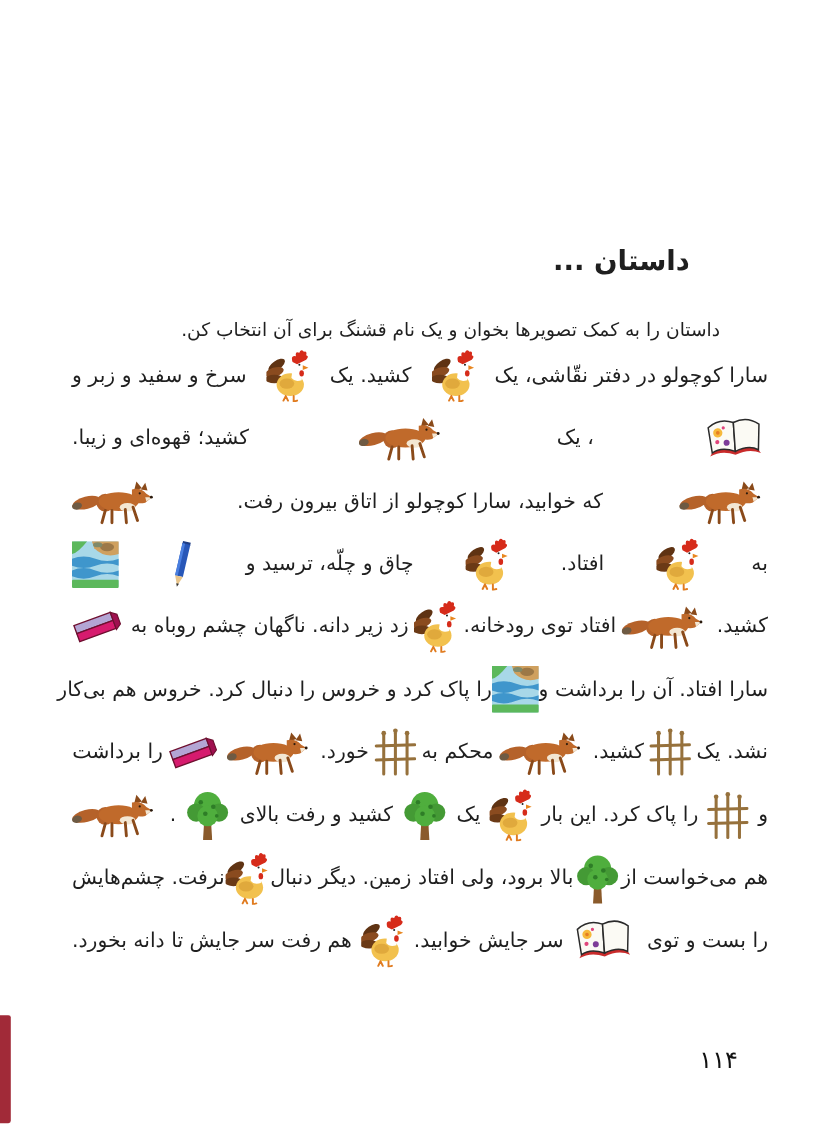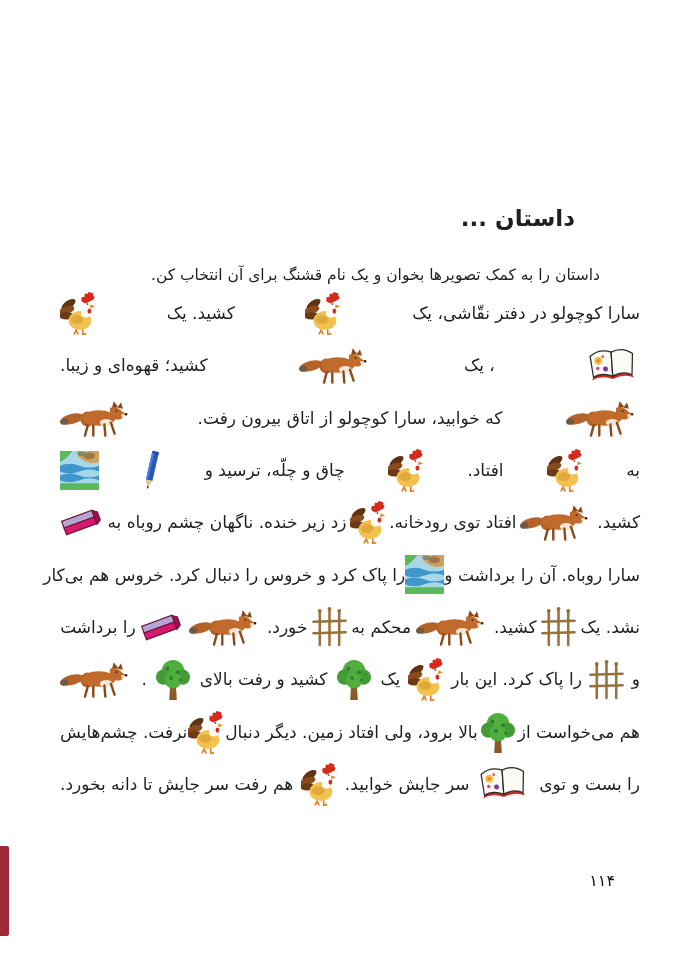--- a/index.html
+++ b/index.html
@@ -29,21 +29,21 @@
   .icon-rooster svg{width:36px;height:44px;}
   .icon-fox svg{width:74px;height:40px;}
   .icon-book svg{width:54px;height:39px;}
   .icon-pencil svg{width:19px;height:42px;}
   .icon-river svg{width:39px;height:39px;}
   .icon-eraser svg{width:44px;height:36px;}
   .icon-fence svg{width:35px;height:43px;}
   .icon-tree svg{width:38px;height:44px;}
   .page-number{
     position:absolute;top:871px;right:85px;
-    font-size:16px;color:#111;
+    font-size:20px;color:#111;
   }
   .bookmark-bar{
     position:absolute;left:0;top:846px;width:9px;height:90px;
     background:#a12a38;border-radius:0 2px 2px 0;
   }
 </style>
 </head>
 <body>
 
 <div class="page">
@@ -76,20 +76,21 @@
             <ellipse cx="21" cy="31" rx="12" ry="10" fill="#f2c14e"></ellipse>
             <ellipse cx="18" cy="30" rx="6.5" ry="4.5" fill="#e0a93c"></ellipse>
             <path d="M24 11 Q31 8 32 15 L31 27 Q25 29 22 25 Z" fill="#ffffff"></path>
             <path d="M23 11 Q21 5 26 6 Q25 1 29 3 Q30 -1 33 2 Q36 1 35 5 Q38 6 35 9 L27 13 Z" fill="#d62b1a"></path>
             <path d="M32 14 L37 16 L32 18 Z" fill="#e8861f"></path>
             <ellipse cx="31" cy="21" rx="2" ry="2.8" fill="#d62b1a"></ellipse>
             <circle cx="29" cy="13.5" r="0.9" fill="#222"></circle>
             <path d="M17 41 L15 45 M17 41 L19 45 M24 41 L24 46 M24 46 L27 45" stroke="#e07b1f" stroke-width="1.7" fill="none" stroke-linecap="round"></path>
           </svg>
         </span>
+        <span class="seg-text">سرخ و سفید و زبر و</span>
       </div>
       <div class="story-line">
         <span class="seg-icon icon-book">
           <svg viewBox="0 0 56 40" xmlns="http://www.w3.org/2000/svg">
             <g transform="rotate(-4 28 20)">
               <path d="M7 31 Q15 26 27 31 Q39 26 47 31 L49 34 Q39 29 27 34 Q15 29 5 34 Z" fill="#c92b2b"></path>
               <path d="M5 9 Q15 1 27 6 L27 31 Q15 26 7 31 Z" fill="#fbfaf4" stroke="#2a2a2a" stroke-width="1.3"></path>
               <path d="M49 9 Q39 1 27 6 L27 31 Q39 26 47 31 Z" fill="#fbfaf4" stroke="#2a2a2a" stroke-width="1.3"></path>
               <circle cx="13" cy="14" r="4" fill="#f6b93b"></circle>
               <circle cx="13" cy="14" r="1.6" fill="#e67e22"></circle>
@@ -238,33 +239,33 @@
             <ellipse cx="21" cy="31" rx="12" ry="10" fill="#f2c14e"></ellipse>
             <ellipse cx="18" cy="30" rx="6.5" ry="4.5" fill="#e0a93c"></ellipse>
             <path d="M24 11 Q31 8 32 15 L31 27 Q25 29 22 25 Z" fill="#ffffff"></path>
             <path d="M23 11 Q21 5 26 6 Q25 1 29 3 Q30 -1 33 2 Q36 1 35 5 Q38 6 35 9 L27 13 Z" fill="#d62b1a"></path>
             <path d="M32 14 L37 16 L32 18 Z" fill="#e8861f"></path>
             <ellipse cx="31" cy="21" rx="2" ry="2.8" fill="#d62b1a"></ellipse>
             <circle cx="29" cy="13.5" r="0.9" fill="#222"></circle>
             <path d="M17 41 L15 45 M17 41 L19 45 M24 41 L24 46 M24 46 L27 45" stroke="#e07b1f" stroke-width="1.7" fill="none" stroke-linecap="round"></path>
           </svg>
         </span>
-        <span class="seg-text">زد زیر خنده. ناگهان چشم روباه به</span>
+        <span class="seg-text">زد زیر دانه. ناگهان چشم روباه به</span>
         <span class="seg-icon icon-eraser">
           <svg viewBox="0 0 46 38" xmlns="http://www.w3.org/2000/svg">
             <g transform="rotate(-20 23 19)">
               <rect x="3" y="11" width="34" height="7.5" fill="#b3a5d4" stroke="#6e1030" stroke-width="1.2"></rect>
               <rect x="3" y="18.5" width="34" height="7.5" fill="#d61b6e" stroke="#6e1030" stroke-width="1.2"></rect>
               <path d="M37 11 l5 3.5 v9 l-5 3.5 z" fill="#a01050" stroke="#6e1030" stroke-width="1"></path>
             </g>
           </svg>
         </span>
       </div>
       <div class="story-line">
-        <span class="seg-text">سارا روباه. آن را برداشت و</span>
+        <span class="seg-text">سارا افتاد. آن را برداشت و</span>
         <span class="seg-icon icon-river">
           <svg viewBox="0 0 40 40" xmlns="http://www.w3.org/2000/svg">
             <rect x="0" y="0" width="40" height="40" rx="2" fill="#a8d8e8"></rect>
             <path d="M0 0 H13 Q5 10 0 11 Z" fill="#5cb85c"></path>
             <path d="M17 0 H40 V11 Q28 15 19 6 Z" fill="#cfa05e"></path>
             <ellipse cx="30" cy="5" rx="6" ry="3.5" fill="#9c7847"></ellipse>
             <ellipse cx="22" cy="3" rx="4" ry="2.2" fill="#7f8a6a"></ellipse>
             <path d="M0 15 Q10 11 20 15 T40 15 V21 Q30 17 20 21 T0 21 Z" fill="#3f96cc"></path>
             <path d="M0 25 Q10 21 20 25 T40 25 V30 Q30 26 20 30 T0 30 Z" fill="#3f96cc"></path>
             <rect x="0" y="33" width="40" height="7" rx="1" fill="#5cb85c"></rect>

